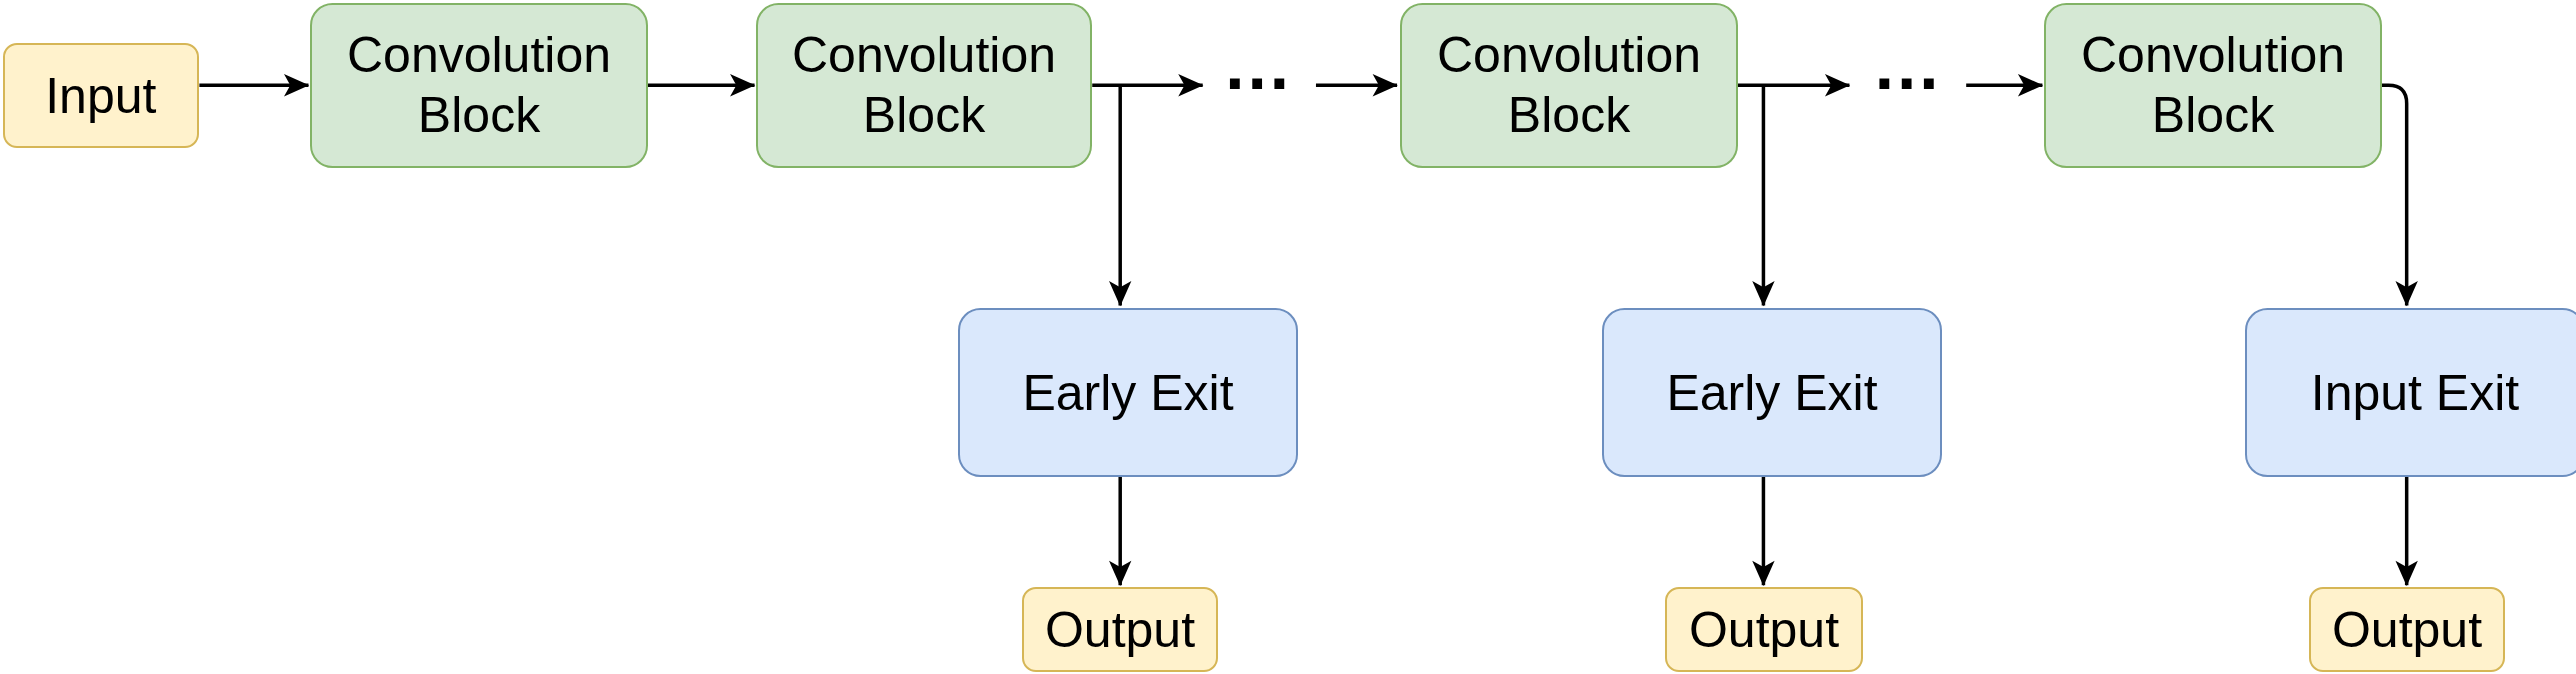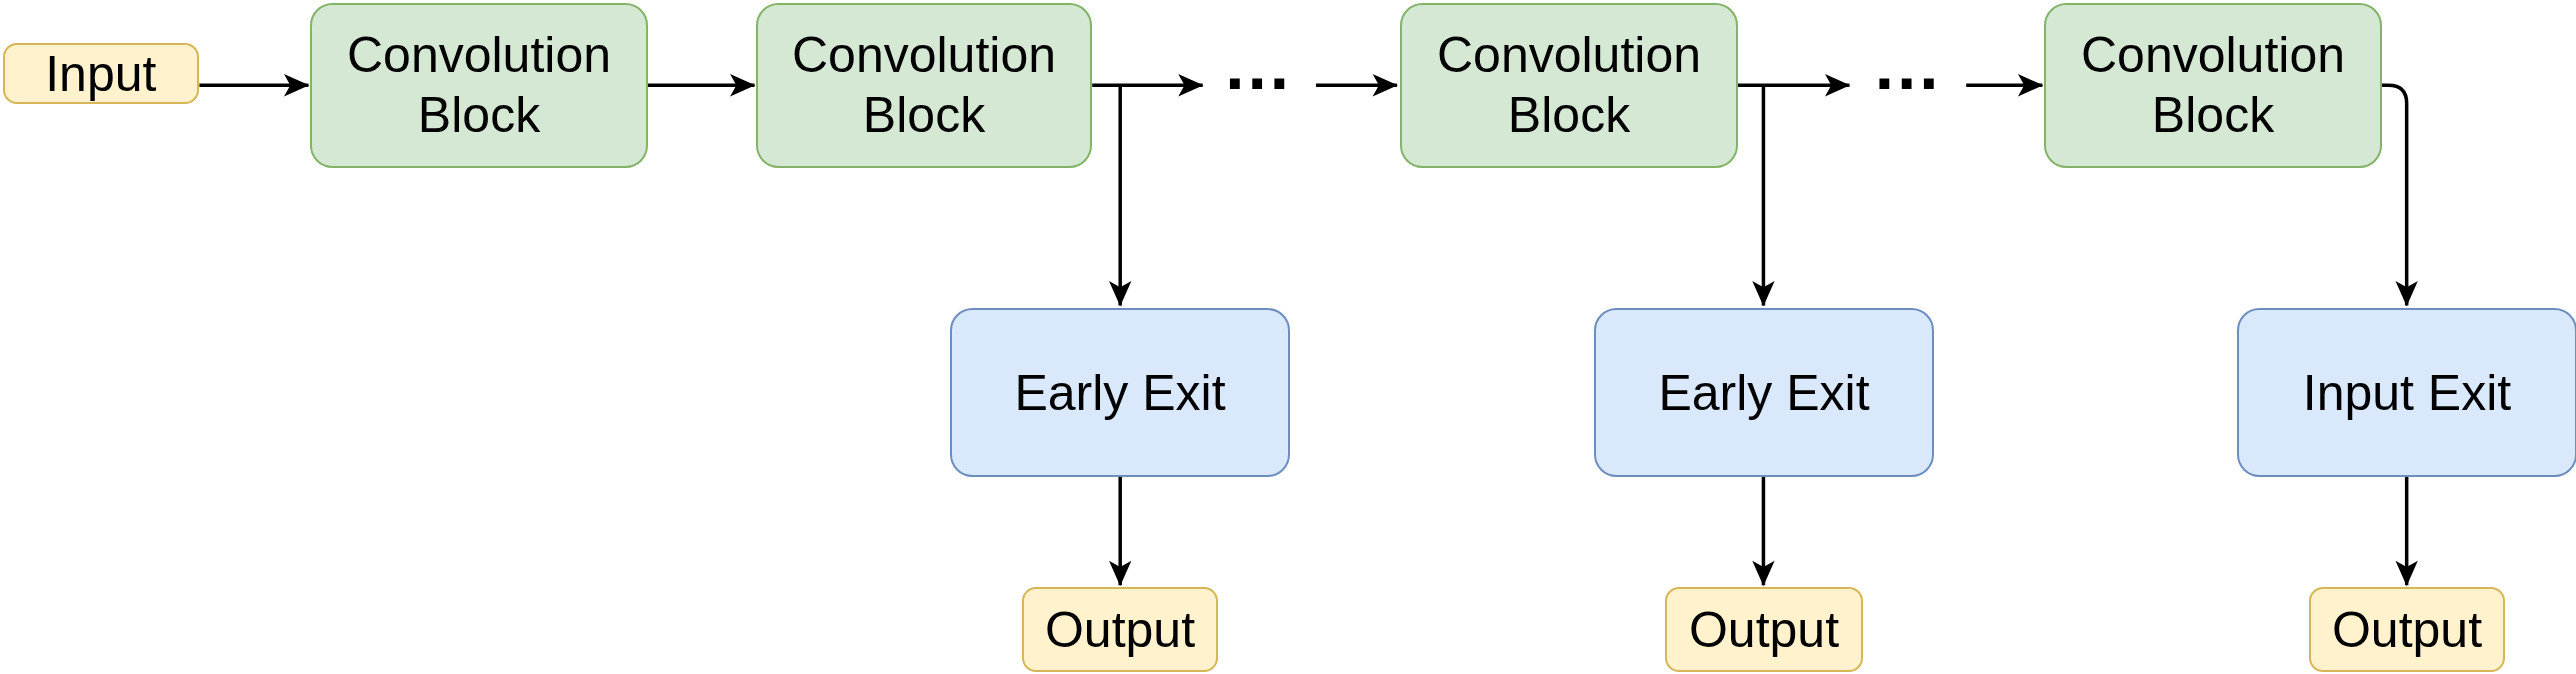--- a/index.html
+++ b/index.html
@@ -29,25 +29,25 @@
     text-align:center;color:var(--text);
     font-size:50px;line-height:60px;
   }
   .node .label{display:block;padding:0 9.8px;}
   .conv{
     background:var(--conv-fill);border:2.8px solid var(--conv-stroke);
     border-radius:22.4px;width:338px;height:165px;top:2.8px;
   }
   .exit{
     background:var(--exit-fill);border:2.8px solid var(--exit-stroke);
-    border-radius:22.4px;width:340px;height:169px;top:308px;
+    border-radius:22.4px;width:340px;height:169px;top:308px;margin-left:8px;
   }
   .io{
     background:var(--io-fill);border:2.8px solid var(--io-stroke);
-    border-radius:14px;height:61px;
+    border-radius:14px;height:105px;
   }
   
   #node-input{left:2.8px;top:43px;width:196px;}
   #node-conv1{left:310px;}
   #node-conv2{left:756px;width:336px;}
   #node-conv3{left:1400px;}
   #node-conv4{left:2044px;}
   #node-ee1{left:950px;}
   #node-ee2{left:1594px;}
   #node-fe{left:2237px;}

